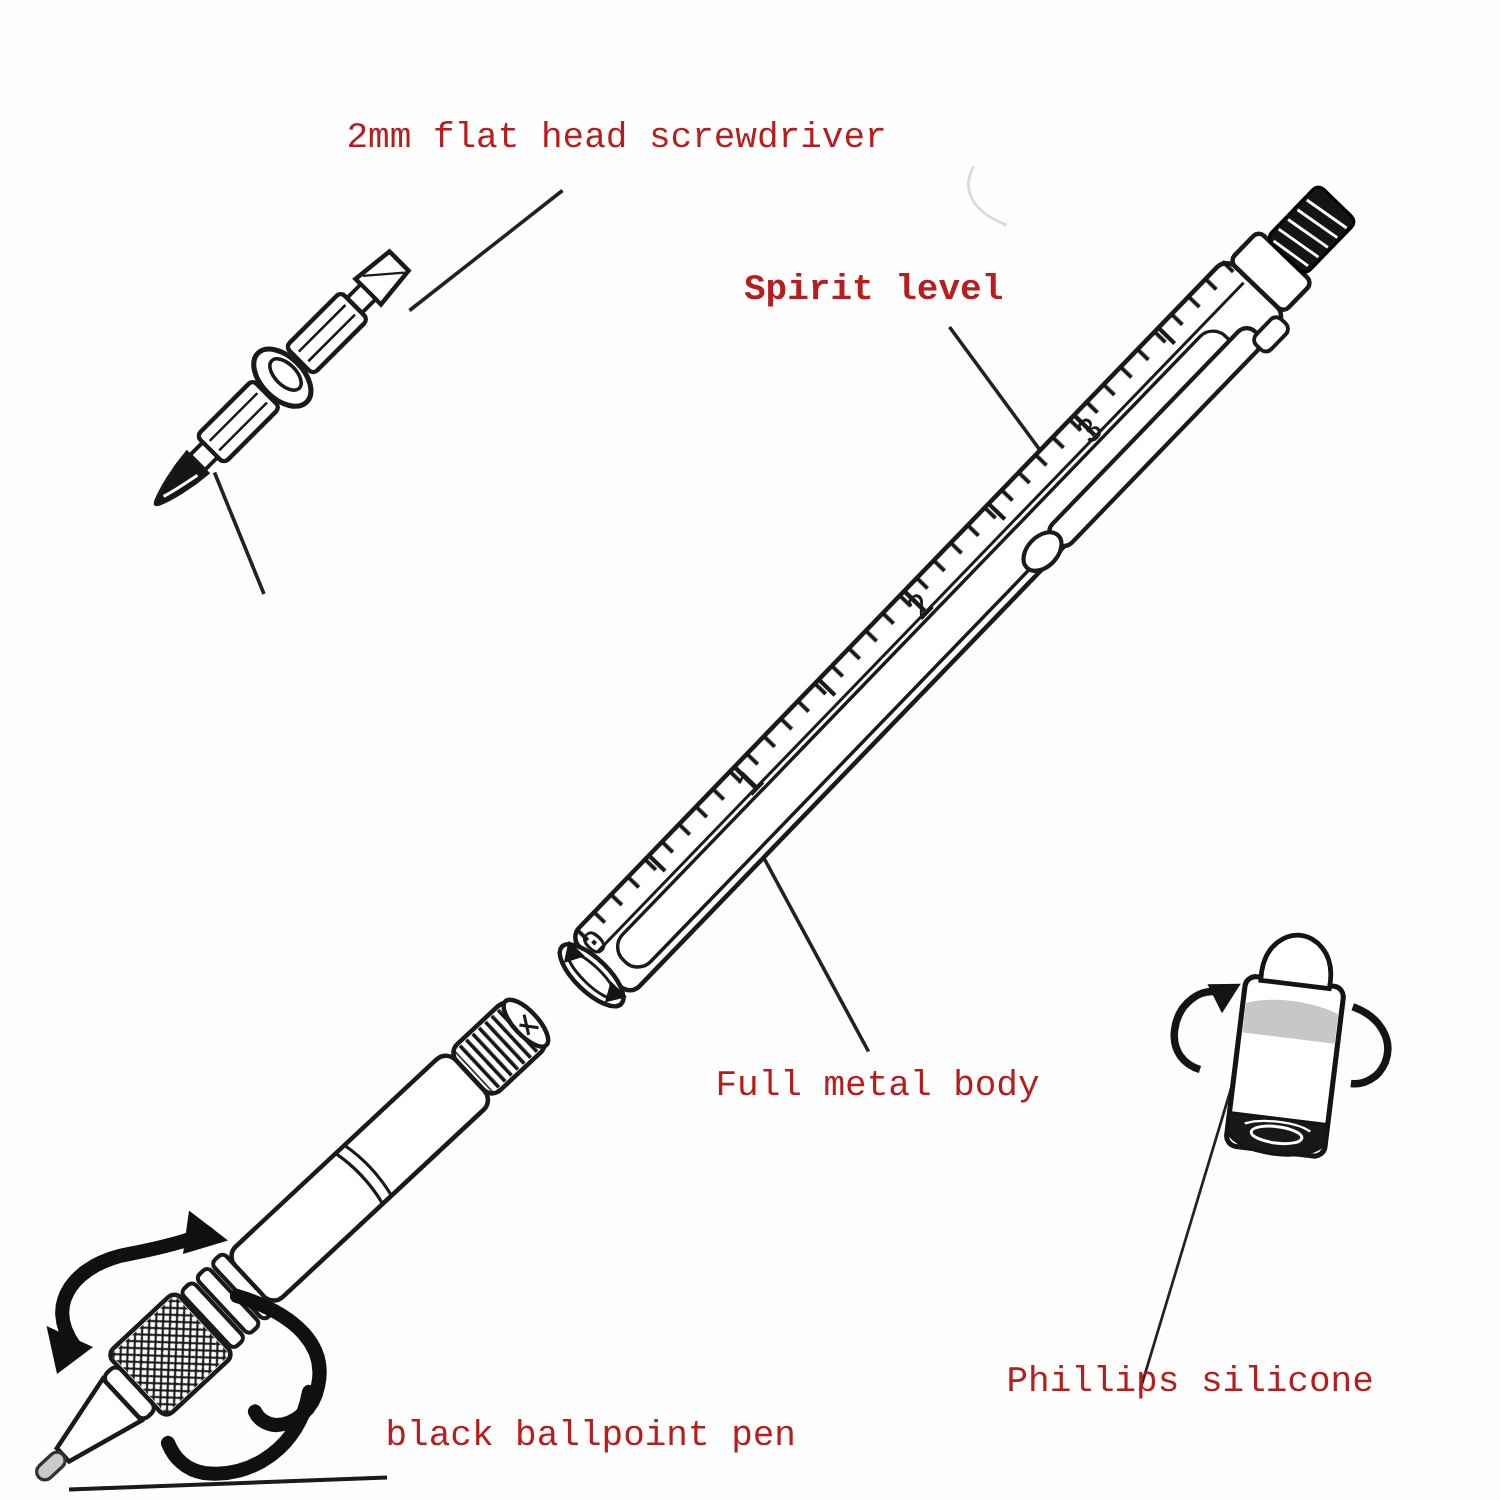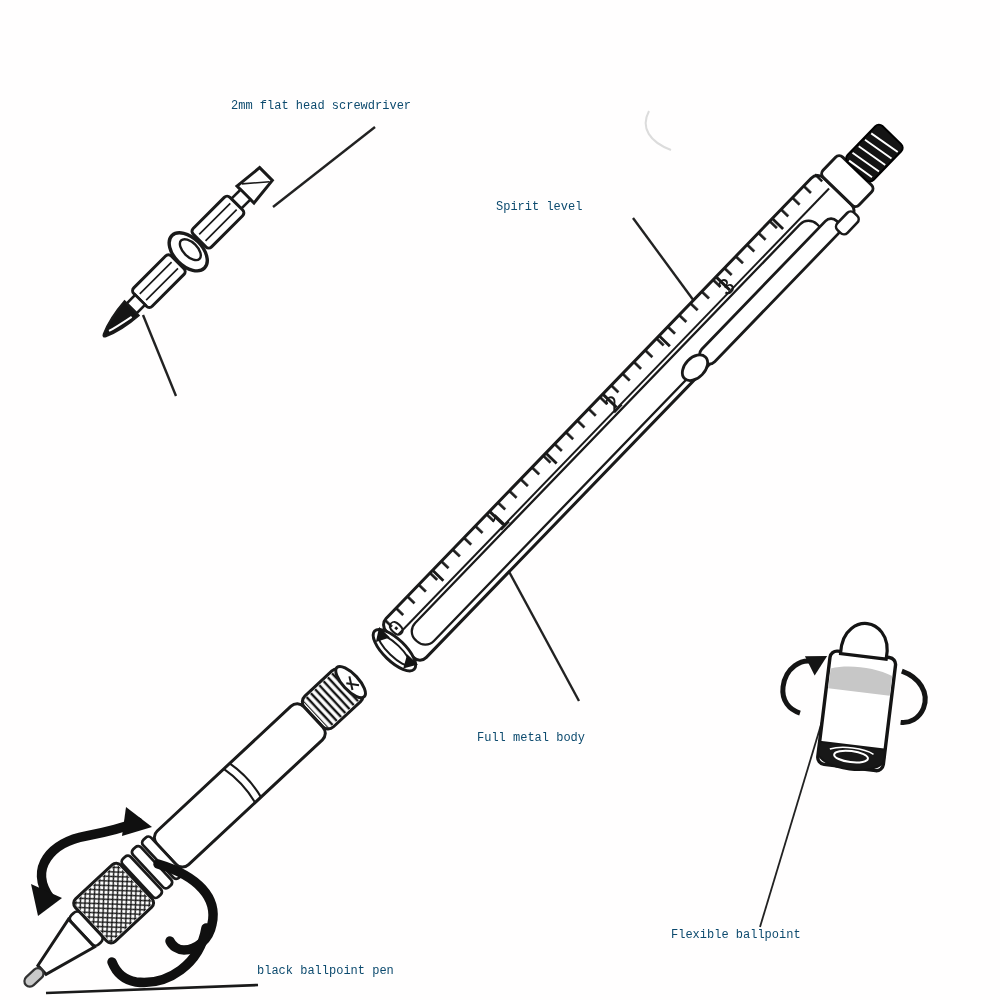--- a/index.html
+++ b/index.html
@@ -1,19 +1,19 @@
 <!DOCTYPE html>
 <html><head>
 <meta charset="utf-8">
 <style>
   html,body{margin:0;padding:0;background:#ffffff;}
   #stage{position:relative;width:1000px;height:1000px;background:#fffefe;overflow:hidden;
          font-family:"Liberation Mono","DejaVu Sans Mono",monospace;}
   #art{position:absolute;left:0;top:0;width:1000px;height:1000px;}
-  .lbl{position:absolute;color:#0c4a6e;font-size:12px;line-height:24px;white-space:pre;letter-spacing:0;margin-top:13px;}
+  .lbl{position:absolute;color:#b91c1c;font-size:24px;line-height:24px;white-space:pre;letter-spacing:0;}
   .lbl2{line-height:32px;}
 </style>
 </head>
 <body>
 
 <div id="stage">
 
 <svg id="art" viewBox="0 0 1000 1000" xmlns="http://www.w3.org/2000/svg">
   <defs>
     <pattern id="p-ticks" x="76" y="18" width="16.3" height="10" patternUnits="userSpaceOnUse">
@@ -111,21 +111,21 @@
     <rect x="-33" y="-46" width="66" height="114" rx="7" fill="#ffffff" stroke="#141414" stroke-width="3.4"></rect>
     <path d="M -23,-44 C -25,-70 -8,-77 0,-77 C 8,-77 25,-70 23,-44 Z" fill="#ffffff" stroke="#141414" stroke-width="3.2"></path>
     <path d="M -31,-8 L -31,-28 C -12,-35 14,-34 31,-28 L 31,-8 Z" fill="#c7c7c7" stroke="none"></path>
     <path d="M -33,46 L 33,46 L 33,56 C 33,64 18,70 0,70 C -18,70 -33,64 -33,56 Z" fill="#181818" stroke="#141414" stroke-width="2"></path>
     <ellipse cx="0" cy="57" rx="17" ry="5.5" fill="none" stroke="#ffffff" stroke-width="2"></ellipse>
     <path d="M -22,52 C -10,47 12,47 22,52" fill="none" stroke="#ffffff" stroke-width="1.5"></path>
   </g>
 </svg>
 
 <div class="lbl" style="left:231px; top:81px;">2mm flat head screwdriver</div>
-<div class="lbl" style="left:496px; top:182px;">Spirit level</div>
+<div class="lbl" style="left:496px; top:182px;font-weight:bold;">Spirit level</div>
 <div class="lbl" style="left:257px; top:946px;">black ballpoint pen</div>
 <div class="lbl" style="left:477px; top:713px;">Full metal body</div>
 <div class="lbl lbl2" style="left:671px; top:842px;">
-  <span style="display:block">Flexible ballpoint</span>
+  <span style="display:block">Phillips silicone</span>
   
 </div>
 
 </div>
 
 </body></html>

